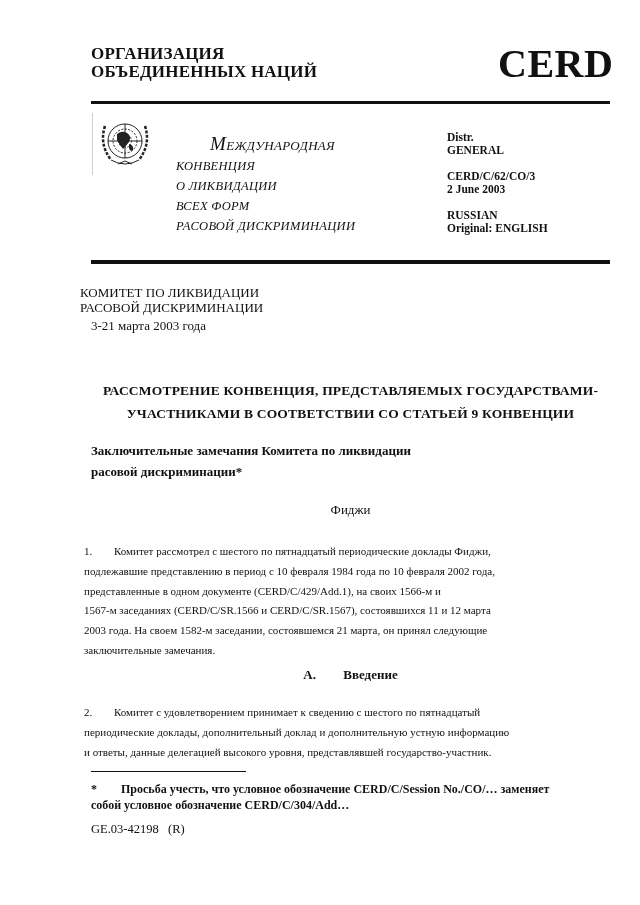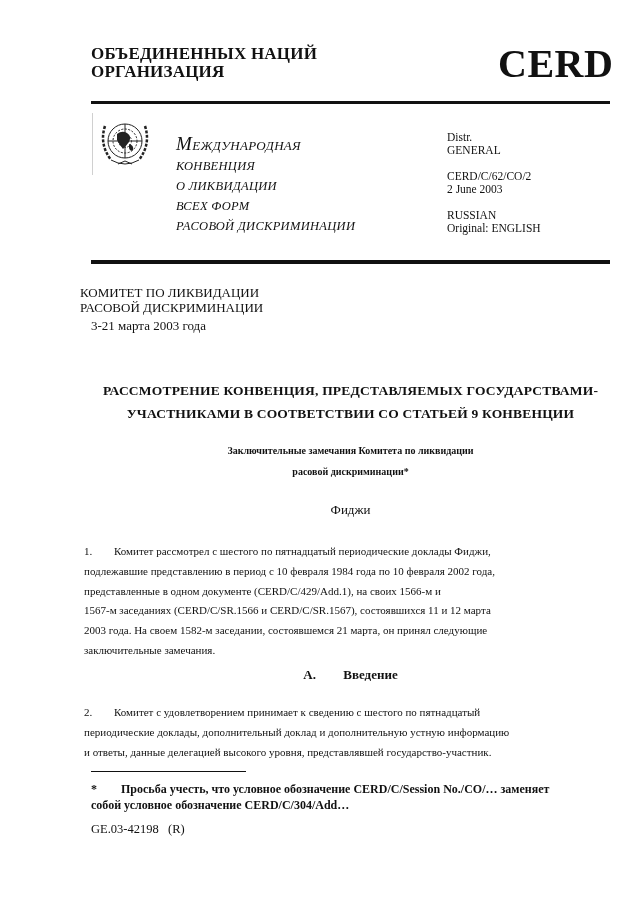--- a/index.html
+++ b/index.html
@@ -5,47 +5,47 @@
     html, body { margin: 0; padding: 0; background: #ffffff; }
     body { width: 640px; height: 905px; position: relative; overflow: hidden;
            font-family: "Liberation Serif", "DejaVu Serif", serif; color: #111; }
     .abs { position: absolute; }
     .org { left: 91px; top: 45px; font-weight: bold; font-size: 17px; line-height: 18px; letter-spacing: 0.2px; }
     .cerd { left: 498px; top: 42px; font-weight: bold; font-size: 40px; line-height: 44px; letter-spacing: 0.5px; }
     .rule-top { left: 91px; top: 101px; width: 519px; height: 3px; background: #111; }
     .vline { left: 92px; top: 113px; width: 1px; height: 62px; background: #d0d0d0; }
     .emblem { left: 96px; top: 114px; width: 58px; height: 58px; }
     .conv { left: 176px; top: 134px; font-style: italic; font-size: 12.5px; line-height: 20px; letter-spacing: 0.3px; }
-    .conv .first { font-size: 13px; }
+    .conv .first { font-size: 13px; margin-left: 34px; }
     .conv .first .big { font-size: 19px; }
-    .distr { left: 447px; top: 131px; font-size: 11.5px; line-height: 12.5px; }
+    .distr { left: 447px; top: 131px; font-size: 11.5px; line-height: 12.5px; font-weight: bold; }
     .distr .gap { height: 14px; }
     .rule-mid { left: 91px; top: 260px; width: 519px; height: 4px; background: #111; }
     .committee { left: 80px; top: 285px; font-size: 13px; line-height: 15px; }
     .session { left: 91px; top: 316px; font-size: 13px; line-height: 19px; }
     .title-main { left: 91px; top: 379px; width: 519px; text-align: center; font-weight: bold; font-size: 13.5px; line-height: 23px; letter-spacing: 0.2px; }
-    .title-sub { left: 91px; top: 440px; width: 519px; text-align: center; font-weight: bold; font-size: 10px; line-height: 21px; }
+    .title-sub { left: 91px; top: 440px; width: 519px; font-weight: bold; font-size: 13px; line-height: 21px; }
     .country { left: 91px; top: 502px; width: 519px; text-align: center; font-weight: normal; font-size: 13px; }
     .para { left: 84px; width: 519px; font-size: 11px; line-height: 19.8px; }
     .para .num { display: inline-block; width: 30px; }
     .p1 { top: 542px; }
     .p2 { top: 703px; }
     .section { left: 91px; top: 667px; width: 519px; text-align: center; font-weight: bold; font-size: 13px; }
     .section .letter { display: inline-block; width: 40px; text-align: left; }
     .fn-rule { left: 91px; top: 771px; width: 155px; height: 1px; background: #111; }
     .footnote { left: 91px; top: 781px; width: 519px; font-size: 12px; line-height: 16px; font-weight: bold; }
     .footnote .mark { display: inline-block; width: 30px; }
     .ge { left: 91px; top: 822px; font-size: 12.5px; }
   </style>
 </head>
 <body>
 
 <div class="abs org">
+  <div>ОРГАНИЗАЦИЯ</div>
   <div>ОБЪЕДИНЕННЫХ НАЦИЙ</div>
-  <div>ОРГАНИЗАЦИЯ</div>
 </div>
 
 <div class="abs cerd">CERD</div>
 
 <div class="abs rule-top"></div>
 
 <div class="abs vline"></div>
 
 <div class="abs emblem">
   <svg width="58" height="58" viewBox="0 0 58 58">
@@ -70,21 +70,21 @@
   <div>КОНВЕНЦИЯ</div>
   <div>О ЛИКВИДАЦИИ</div>
   <div>ВСЕХ ФОРМ</div>
   <div>РАСОВОЙ ДИСКРИМИНАЦИИ</div>
 </div>
 
 <div class="abs distr">
   <div>Distr.</div>
   <div>GENERAL</div>
   <div class="gap"></div>
-  <div>CERD/C/62/CO/2</div>
+  <div>CERD/C/62/CO/3</div>
   <div>2 June 2003</div>
   <div class="gap"></div>
   <div>RUSSIAN</div>
   <div>Original:  ENGLISH</div>
 </div>
 
 <div class="abs rule-mid"></div>
 
 <div class="abs committee">
   <div>КОМИТЕТ ПО ЛИКВИДАЦИИ</div>

